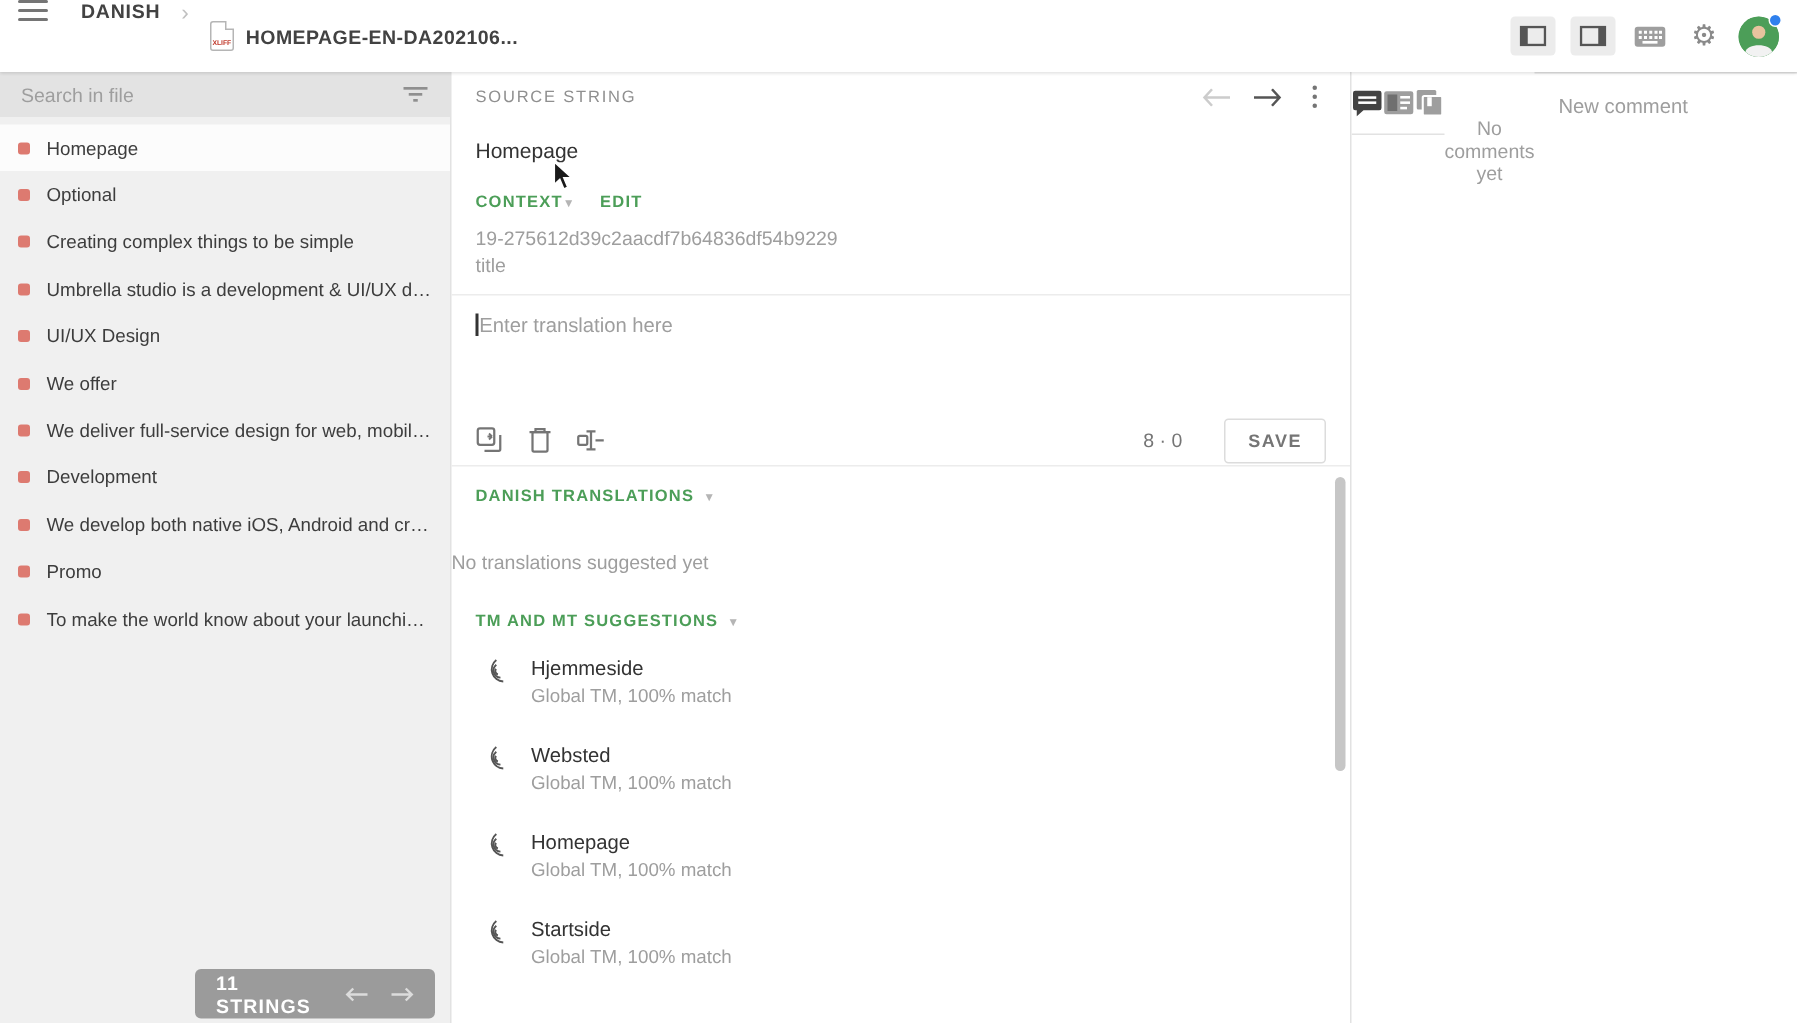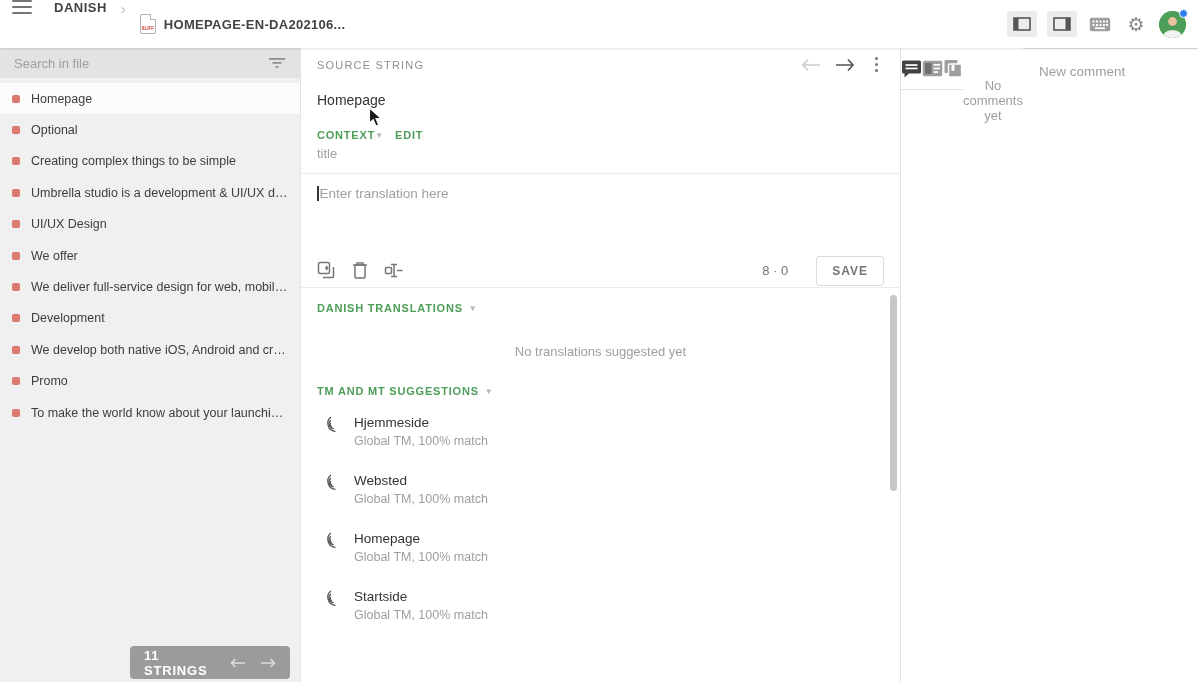--- a/index.html
+++ b/index.html
@@ -50,35 +50,35 @@
   .src-header { height:33px; display:flex; align-items:center; padding:0 16px; flex:none; }
   .src-title { font-size:11px; letter-spacing:1.2px; color:#8f8f8f; flex:1; }
   .nav-icons { display:flex; align-items:center; gap:14px; }
   .nav-btn { display:flex; cursor:pointer; }
   .dots { display:flex; flex-direction:column; gap:2.5px; padding:2px 6px; cursor:pointer; }
   .dots i { width:3.5px; height:3.5px; border-radius:50%; background:#757575; }
   .src-text { font-size:14px; color:#333; padding:11px 16px 4px; }
   .ctx-row { display:flex; align-items:center; padding:17px 16px 2px; }
   .green-label { font-size:11px; font-weight:bold; letter-spacing:.8px; color:#4c9e58; cursor:pointer; }
   .caret-down { font-size:8px; color:#b5b5b5; }
-  .ctx-edit { margin-left:12px; }
+  .ctx-edit { margin-left:17px; }
   .ctx-id { font-size:13px; color:#9e9e9e; padding:8px 16px 0; }
   .ctx-key { font-size:13px; color:#9e9e9e; padding:3px 16px 12px; border-bottom:1px solid #ececec; }
   .trans-box { height:80px; padding:12px 16px; display:flex; align-items:flex-start; }
   .caret-bar { width:1.5px; height:15px; background:#333; margin-right:1px; }
   .trans-placeholder { font-size:13.5px; color:#9e9e9e; }
   .trans-toolbar { height:34px; display:flex; align-items:center; padding:0 16px; gap:16px; border-bottom:1px solid #ececec; flex:none; }
   .tool-icon { color:#757575; display:flex; cursor:pointer; }
   .toolbar-spacer { flex:1; }
   .char-count { font-size:13px; color:#757575; margin-right:12px; }
   .save-btn { background:#fff; border:1px solid #dcdcdc; border-radius:3px; color:#757575; font-size:12px; font-weight:bold;
               letter-spacing:1px; padding:7px 15px; cursor:pointer; font-family:inherit; }
   .sugg-area { flex:1; position:relative; overflow:hidden; }
   .sec-header { display:flex; align-items:center; gap:6px; padding:14px 16px 0; }
-  .empty-msg { text-align:center; font-size:13px; color:#9e9e9e; padding:30px 0 26px; }
+  .empty-msg { font-size:13px; color:#9e9e9e; padding:30px 0 26px; }
   .sugg-list { padding:12px 0 0; }
   .sugg-item { display:flex; gap:16px; padding:6px 16px; margin-bottom:13px; cursor:pointer; }
   .tm-icon { color:#555; flex:none; margin-top:1px; }
   .sugg-text { font-size:13.5px; color:#333; }
   .sugg-meta { font-size:12.5px; color:#9e9e9e; margin-top:4px; }
   .scroll-thumb { position:absolute; right:3px; top:7px; width:7px; height:196px; background:#c6c6c6; border-radius:4px; }
 
   
   .side-right { width:297px; flex:none; background:#fff; display:flex; flex-direction:row; }
   .tabs { height:42px; display:flex; border-bottom:1px solid #e2e2e2; flex:none; }
@@ -251,20 +251,21 @@
             <i></i>
           </span>
       </div>
     </div>
     <div class="src-text">Homepage</div>
     <div class="ctx-row">
       <span class="green-label">CONTEXT</span>
       <span class="caret-down">▼</span>
       <span class="green-label ctx-edit">EDIT</span>
     </div>
+    <div class="ctx-id">19-275612d39c2aacdf7b64836df54b9229</div>
     <div class="ctx-key">title</div>
     <div class="trans-box">
       <span class="caret-bar"></span>
       <span class="trans-placeholder">Enter translation here</span>
     </div>
     <div class="trans-toolbar">
       <span class="tool-icon">
         <svg width="19" height="19" viewBox="0 0 19 19" fill="none" stroke="currentColor" stroke-width="1.5">
             <rect x="1.5" y="1.5" width="11" height="11" rx="1.5"></rect>
             <path d="M6 16.5 h9.5 a1 1 0 0 0 1-1 V6"></path>

